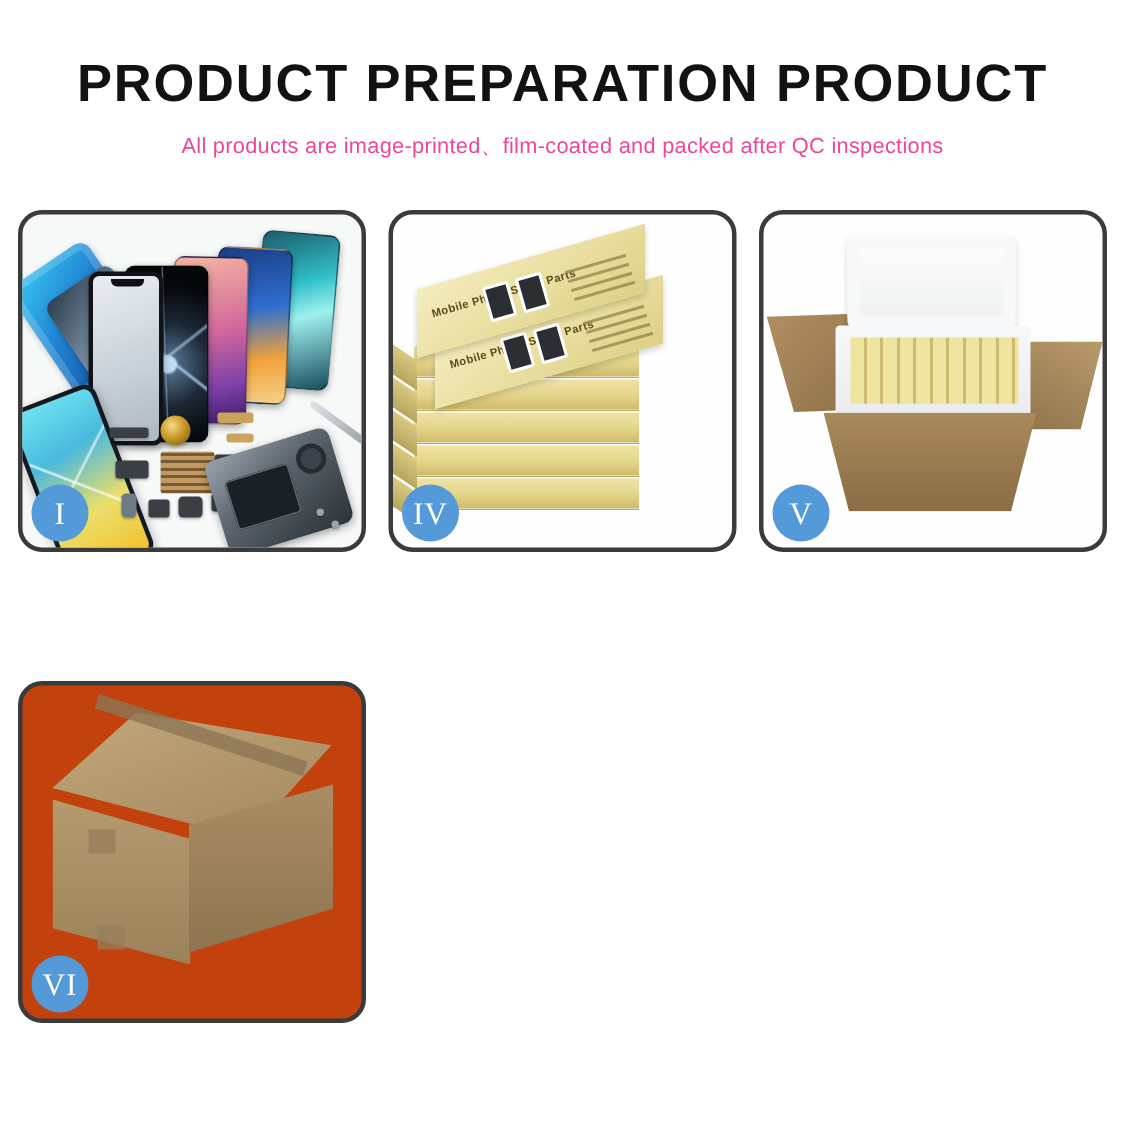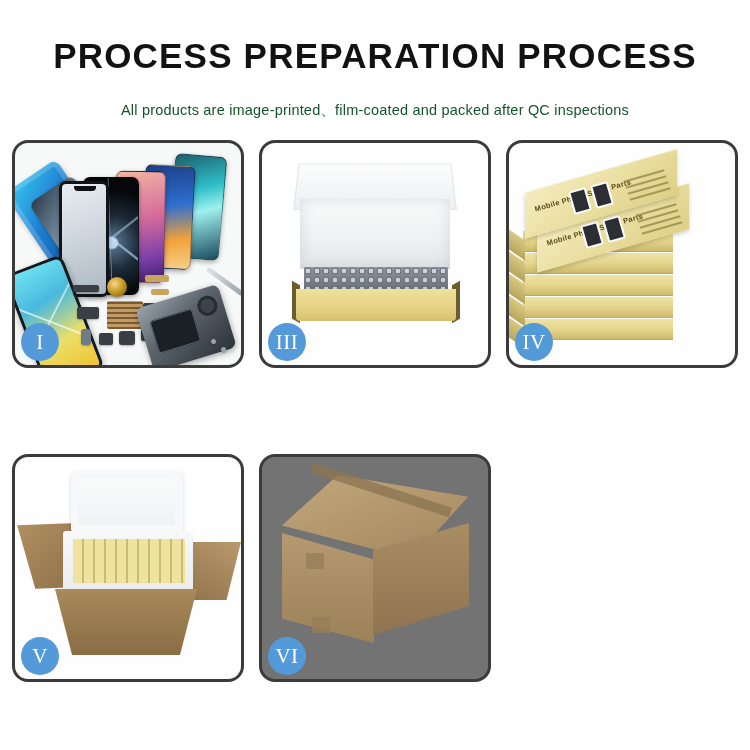--- a/index.html
+++ b/index.html
@@ -12,21 +12,21 @@
   .page { position: relative; width: 750px; height: 750px; background: #fff; }
 
   
   .header { padding-top: 38px; text-align: center; }
   .title {
     font-size: 35px; font-weight: 700; letter-spacing: 1.2px;
     color: #121212; line-height: 1.05;
     font-family: "Liberation Sans", sans-serif;
   }
   .subtitle {
-    margin-top: 26px; font-size: 14.5px; color: #14532d;
+    margin-top: 13px; font-size: 14.5px; color: #ec4899;
     letter-spacing: .2px; font-weight: 400;
   }
 
   
   .grid {
     position: absolute; left: 12px; top: 140px;
     width: 726px; height: 545px;
     display: grid;
     grid-template-columns: repeat(3, 232px);
     grid-template-rows: repeat(2, 228px);
@@ -281,21 +281,21 @@
     position:absolute; left: 48px; top: 74px; width: 130px; height: 62px;
     background: linear-gradient(180deg,#f7f8f9 0%,#e9ebec 100%);
     border-radius: 3px;
   }
   .v-inner {
     position:absolute; left: 58px; top: 82px; width: 112px; height: 44px;
     background: repeating-linear-gradient(90deg,#efe3a0 0 9px,#cdbc6d 9px 11px);
   }
 
   
-  .p6 { background: #737373; }
+  .p6 { background: #c2410c; }
   .c-top {
     position:absolute; left: 20px; top: 18px; width: 186px; height: 84px;
     background: linear-gradient(160deg,#c3a77c 0%,#b2966b 55%,#a3875d 100%);
     clip-path: polygon(30% 0, 100% 26%, 70% 100%, 0 60%);
   }
   .c-seam {
     position:absolute; left: 46px; top: 28px; width: 146px; height: 10px;
     background: rgba(140,118,84,.8);
     transform: rotate(18deg);
   }
@@ -312,21 +312,21 @@
   .c-tape {
     position:absolute; background: rgba(150,126,90,.75);
   }
 </style>
 </head>
 <body>
 
 <div class="page">
 
   <div class="header">
-    <div class="title">PROCESS PREPARATION PROCESS</div>
+    <div class="title">PRODUCT PREPARATION PRODUCT</div>
     <div class="subtitle">All products are image-printed、film-coated and packed after QC inspections</div>
   </div>
 
   <div class="grid">
 
     <div class="panel p1">
       <div class="stage">
         <div class="adh"></div>
         <div class="adh2"></div>
         <div class="ph ph-a"></div>
@@ -348,31 +348,20 @@
         <div class="chip" style="left:128px;top:160px;width:30px;height:9px;"></div>
         <div class="board"></div>
         <div class="tweez"></div>
         <div class="chip" style="left:196px;top:196px;width:5px;height:5px;border-radius:50%;background:#9aa3ab;"></div>
         <div class="chip" style="left:206px;top:204px;width:5px;height:5px;border-radius:50%;background:#9aa3ab;"></div>
       </div>
       <div class="badge">I</div>
     </div>
 
 
-    <div class="panel p3">
-      <div class="stage">
-        <div class="b3-lid"></div>
-        <div class="b3-foam"></div>
-        <div class="b3-bub"></div>
-        <div class="b3-side-l"></div>
-        <div class="b3-side-r"></div>
-        <div class="b3-front"></div>
-      </div>
-      <div class="badge">III</div>
-    </div>
 
     <div class="panel p4">
       <div class="stage">
         <div class="stackbox" style="left:14px;top:176px;"></div>
         <div class="stackbox" style="left:14px;top:154px;"></div>
         <div class="stackbox" style="left:14px;top:132px;"></div>
         <div class="stackbox" style="left:14px;top:110px;"></div>
         <div class="stackbox" style="left:14px;top:88px;"></div>
 
         <div class="boxtop" style="left:28px;top:62px;"></div>

